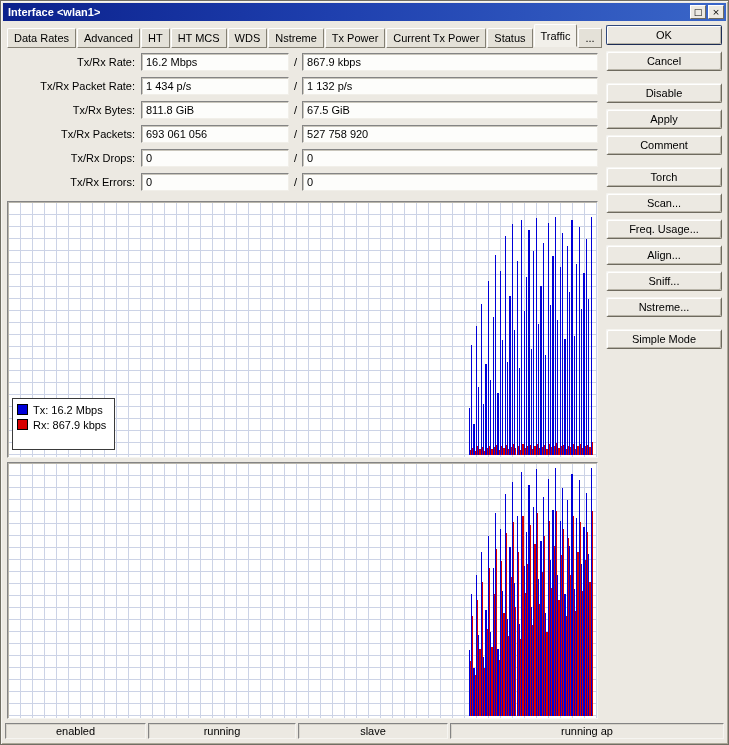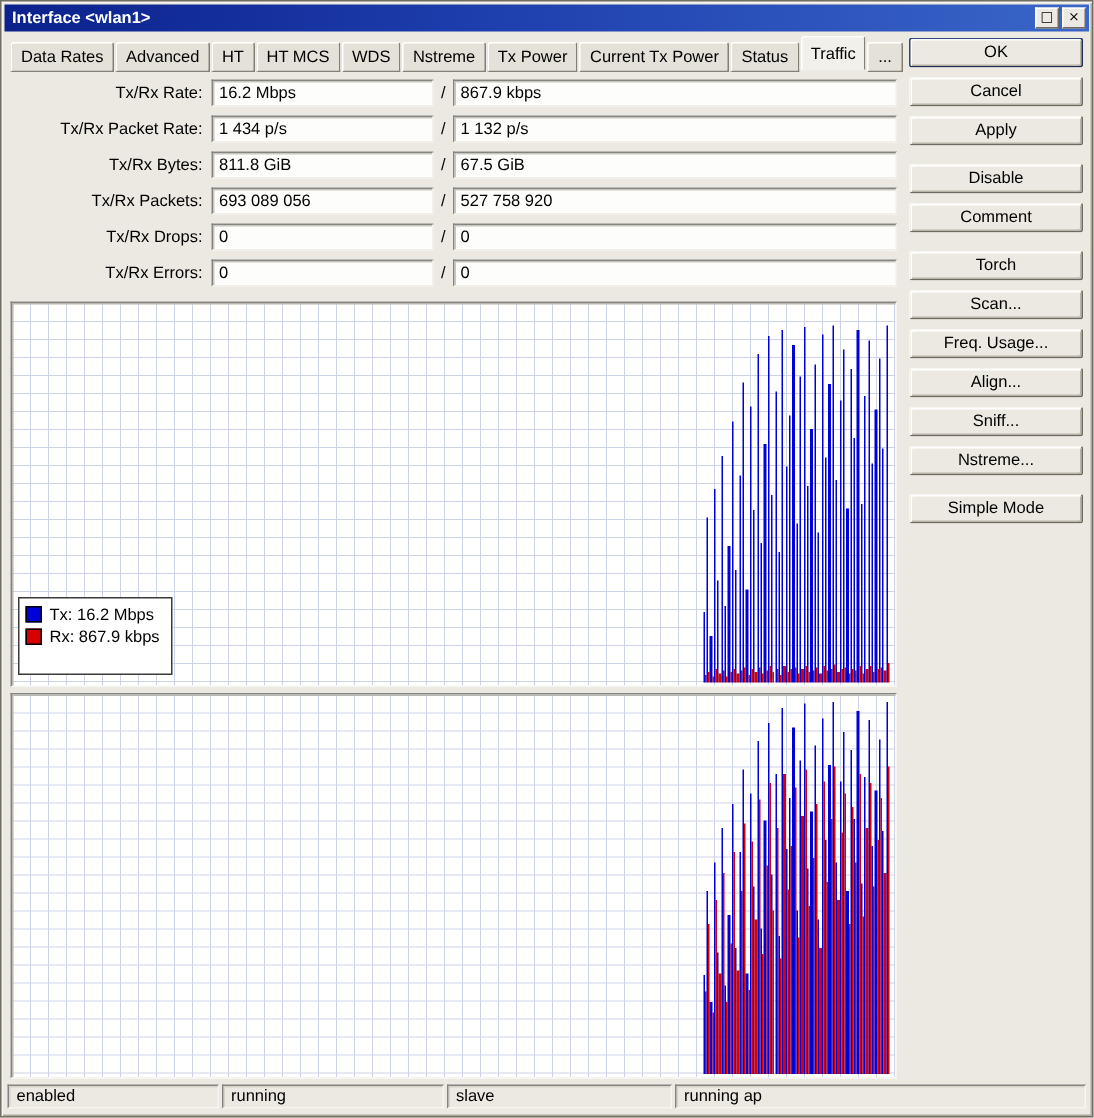--- a/index.html
+++ b/index.html
@@ -93,20 +93,21 @@
     border-radius:2px; white-space:nowrap; padding:0 2px;
   }
   .btn.default { border-color:#30487c #1c2c54 #1c2c54 #30487c; }
   .btn.group-gap { margin-top:6px; }
   
   .statusbar { flex:0 0 21px; display:flex; gap:2px; padding:2px 2px 3px 2px; }
   .status-cell {
     height:16px; line-height:14px; padding:0 5px; white-space:nowrap; overflow:hidden;
     border:1px solid; border-color:#848484 #f6f5f1 #f6f5f1 #848484;
     box-shadow: inset 1px 1px 0 #d6d3ca;
+    text-align: center;
   }
   .status-cell:nth-child(1) { width:141px; flex:0 0 141px; }
   .status-cell:nth-child(2) { width:148px; flex:0 0 148px; }
   .status-cell:nth-child(3) { width:150px; flex:0 0 150px; }
   .status-cell:nth-child(4) { flex:1; }
 </style>
 </head>
 <body>
 
 <div class="window">
@@ -146,21 +147,21 @@
             <div class="field f2">1 132 p/s</div>
           </div>
           <div class="row">
             <label>Tx/Rx Bytes:</label>
             <div class="field f1">811.8 GiB</div>
             <span class="slash">/</span>
             <div class="field f2">67.5 GiB</div>
           </div>
           <div class="row">
             <label>Tx/Rx Packets:</label>
-            <div class="field f1">693 089 056</div>
+            <div class="field f1">693 061 056</div>
             <span class="slash">/</span>
             <div class="field f2">527 758 920</div>
           </div>
           <div class="row">
             <label>Tx/Rx Drops:</label>
             <div class="field f1">0</div>
             <span class="slash">/</span>
             <div class="field f2">0</div>
           </div>
           <div class="row">
@@ -603,22 +604,22 @@
                 <div class="bar" style="background: rgb(0, 0, 216); height: 99.375%;"></div>
                 <div class="bar" style="background: rgb(216, 0, 0); height: 81.875%;"></div>
               </div>
             </div>
           </div>
         </div>
     </div>
     <div class="right-col">
         <button class="btn default">OK</button>
         <button class="btn">Cancel</button>
+        <button class="btn group-gap">Disable</button>
         <button class="btn">Apply</button>
-        <button class="btn group-gap">Disable</button>
         <button class="btn">Comment</button>
         <button class="btn group-gap">Torch</button>
         <button class="btn">Scan...</button>
         <button class="btn">Freq. Usage...</button>
         <button class="btn">Align...</button>
         <button class="btn">Sniff...</button>
         <button class="btn">Nstreme...</button>
         <button class="btn group-gap">Simple Mode</button>
       </div>
   </div>

